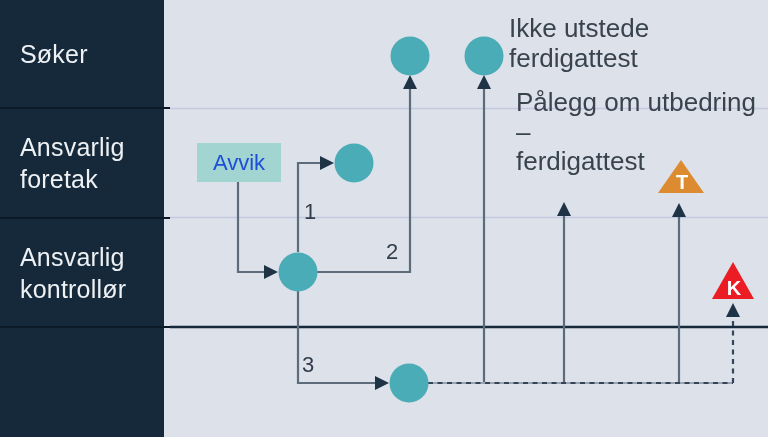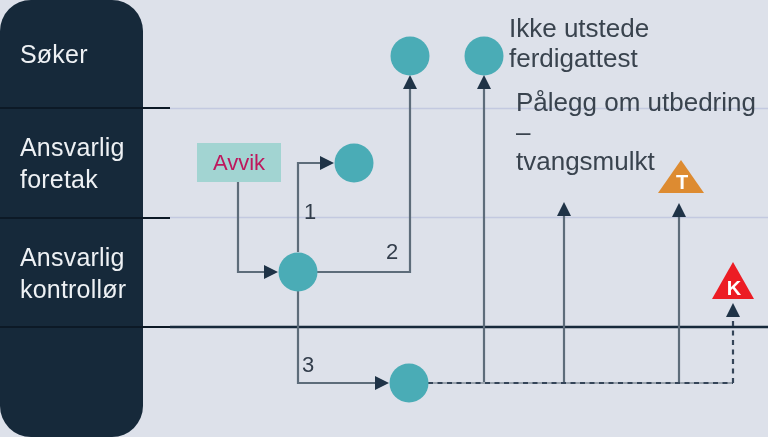--- a/index.html
+++ b/index.html
@@ -5,43 +5,42 @@
   html,body{margin:0;padding:0;background:#ffffff;}
   #stage{
     position:relative;
     width:768px;height:437px;
     overflow:hidden;
     font-family:"Liberation Sans", sans-serif;
     background:#dde1ea;
   }
   
   #sidebar{
-    position:absolute;left:0;top:0;width:143px;height:437px;
+    position:absolute;left:0;top:0;width:164px;height:437px;
     background:#16293a;
-    border-radius:31px;
   }
   .lane{
     position:absolute;left:0;width:170px;
     display:flex;align-items:center;
     box-sizing:border-box;padding-left:20px;
   }
   .lane-label{
     color:#eef1f4;font-size:25px;line-height:1.28;
     white-space:pre-line;letter-spacing:0.2px;
   }
   .lane-sep{position:absolute;left:0;width:170px;height:2px;background:#0c1926;}
   
   .anno{
     position:absolute;color:#39434e;font-size:26px;line-height:1.14;
     white-space:pre-line;
   }
   .num{position:absolute;color:#323d4b;font-size:22px;line-height:1;}
   .shape-box{
     position:absolute;display:flex;align-items:center;justify-content:center;
-    color:#be185d;font-size:22px;
+    color:#1d4ed8;font-size:22px;
   }
   #avvik-box{left:197px;top:143px;width:84px;height:39px;background:#a2d4d2;}
   #utbedring-box{left:517px;top:143px;width:118px;height:38px;background:#c4d42f;}
   svg{position:absolute;left:0;top:0;}
   .tri-letter{fill:#ffffff;font-family:"Liberation Sans",sans-serif;font-size:20px;font-weight:bold;text-anchor:middle;}
 </style>
 </head>
 <body>
 
 <div id="stage">
@@ -109,19 +108,19 @@
     <text x="734" y="295" class="tri-letter">K</text>
   </svg>
 
   <div id="avvik-box" class="shape-box">
     <span>Avvik</span>
   </div>
 
   <div class="anno" style="left:509px;top:14px;">Ikke utstede
 ferdigattest</div>
   <div class="anno" style="left:516px;top:88px;">Pålegg om utbedring –
-tvangsmulkt</div>
+ferdigattest</div>
 
   <div class="num" style="left:304px;top:201px;">1</div>
   <div class="num" style="left:386px;top:241px;">2</div>
   <div class="num" style="left:302px;top:354px;">3</div>
 
 </div>
 
 </body></html>

